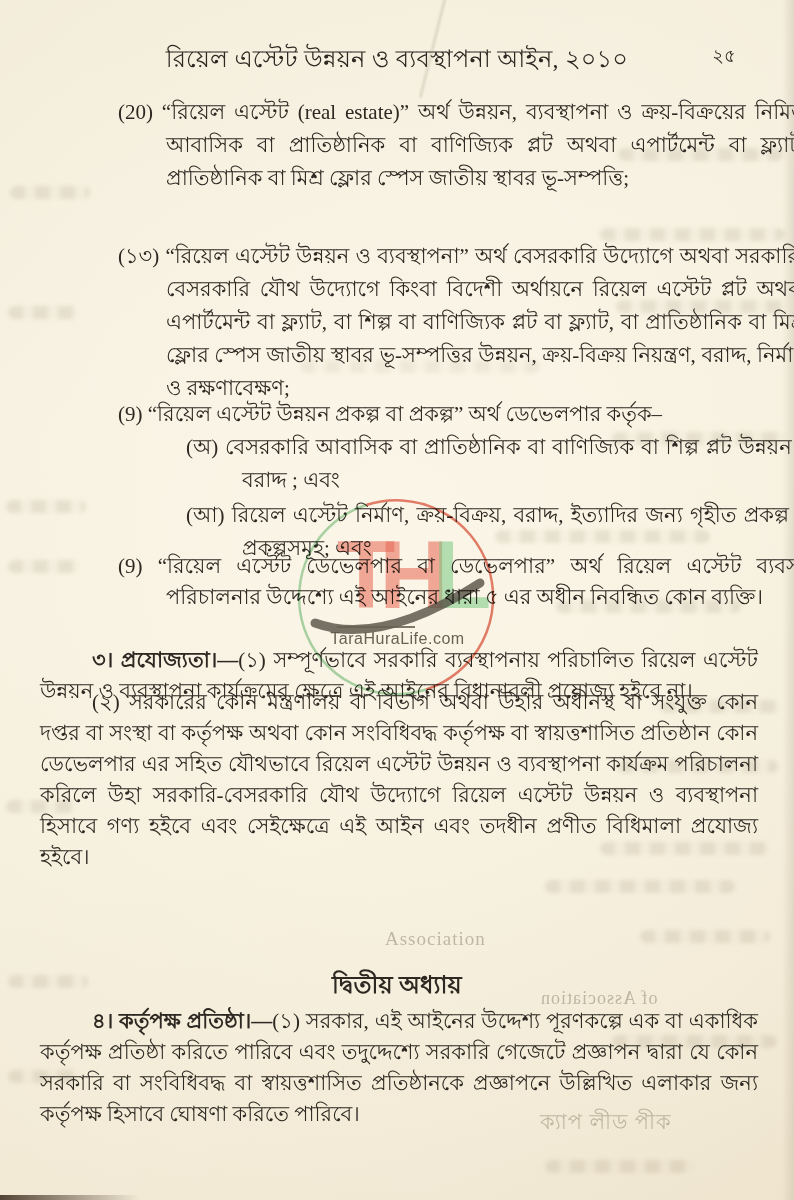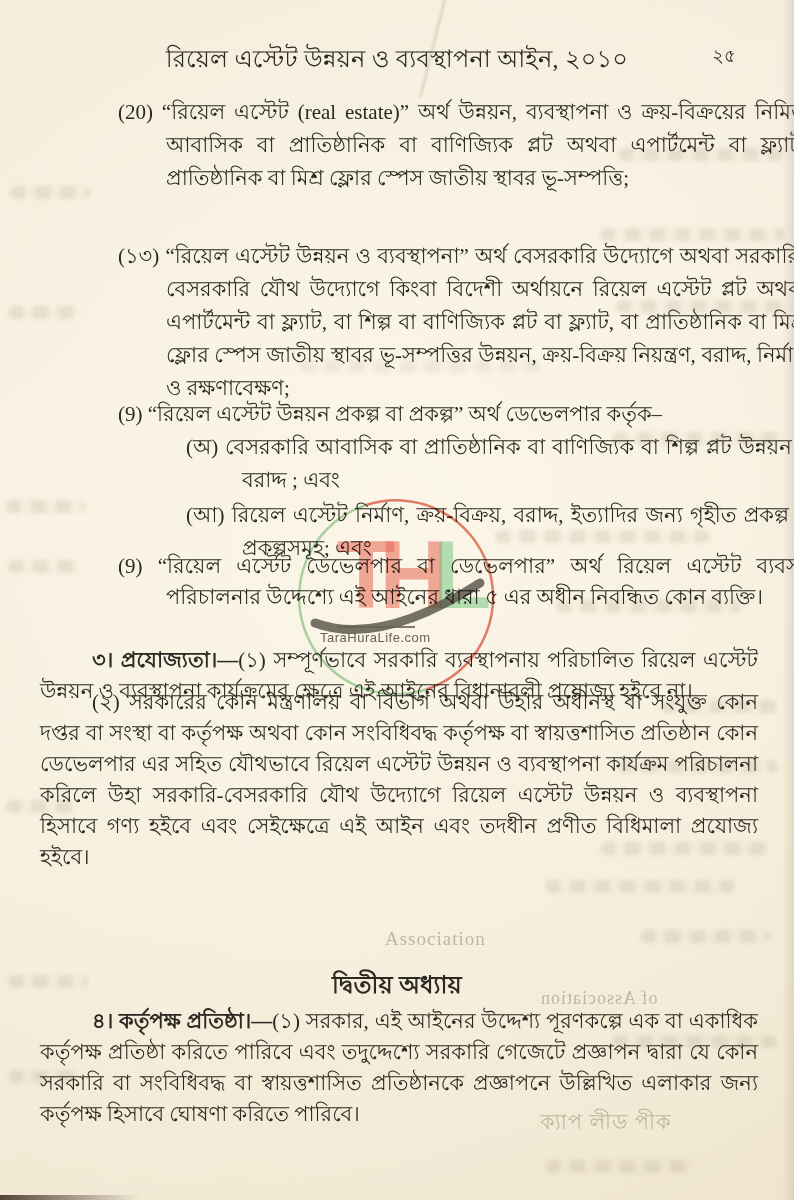--- a/index.html
+++ b/index.html
@@ -24,23 +24,23 @@
   
   .wm{position:absolute;left:295px;top:495px;width:205px;height:210px;
       mix-blend-mode:multiply;pointer-events:none;}
   .wm svg{position:absolute;left:0;top:0;}
   .wm-letters{position:absolute;left:26px;top:30px;width:170px;height:110px;
       font-family:"Liberation Sans","DejaVu Sans",sans-serif;
       font-weight:bold;font-size:96px;line-height:100px;letter-spacing:-16px;text-align:center;}
   .wm-letters span{opacity:.55;}
   .wm-line{position:absolute;left:42px;top:131px;width:78px;height:2px;
       background:#6a665a;opacity:.85;}
-  .wm-site{position:absolute;left:25px;top:135px;width:155px;text-align:left;
+  .wm-site{position:absolute;left:25px;top:135px;width:155px;text-align:center;
       font-family:"Liberation Sans","DejaVu Sans",sans-serif;
-      font-size:13px;letter-spacing:.5px;color:#5d594e;opacity:.92;}
+      font-size:16px;letter-spacing:.5px;color:#5d594e;opacity:.92;}
   
   .smudge{position:absolute;height:13px;border-radius:7px;filter:blur(2px);opacity:.5;
       background:repeating-linear-gradient(90deg, rgba(132,118,90,.30) 0 15px, rgba(132,118,90,.06) 15px 25px);}
   .ghost{position:absolute;color:#8a8068;opacity:.5;filter:blur(.6px);
       font-size:19px;letter-spacing:1px;white-space:nowrap;}
   .ghost.mir{transform:scaleX(-1);}
   
   .edge-bl{position:absolute;left:0;bottom:0;width:140px;height:5px;
       background:linear-gradient(to right, rgba(56,38,24,.85), rgba(56,38,24,0));}
   .edge-r{position:absolute;right:0;top:0;bottom:0;width:12px;

